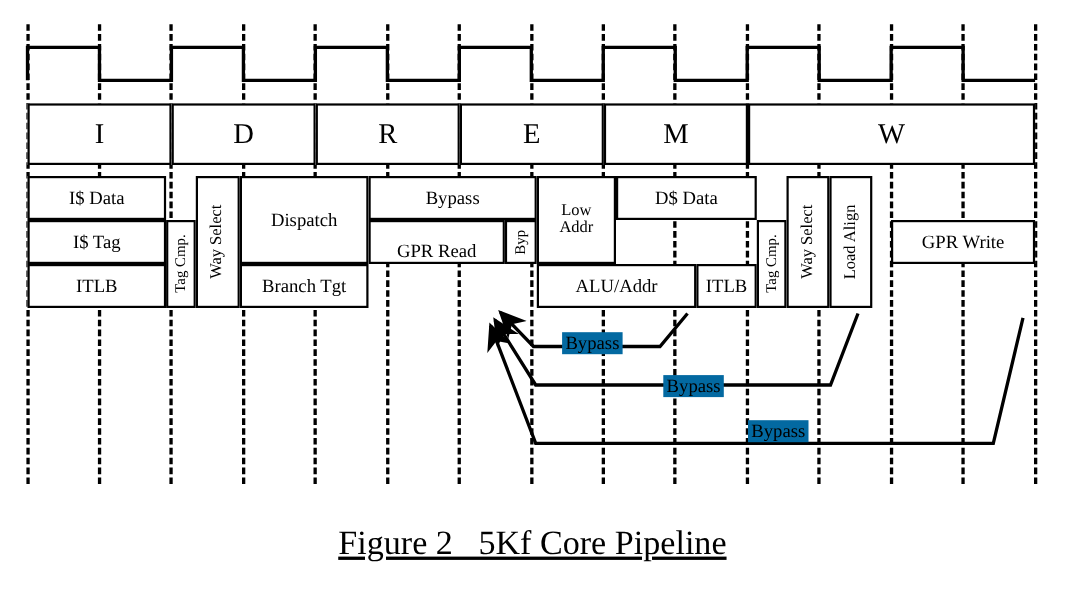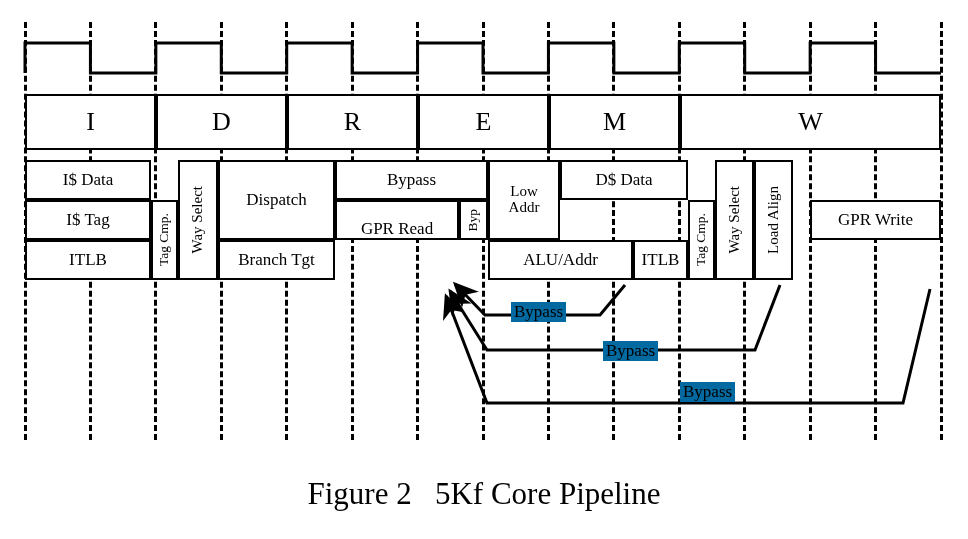--- a/index.html
+++ b/index.html
@@ -38,21 +38,21 @@
   
   #bypass{position:absolute;left:0;top:0;width:968px;height:539px;pointer-events:none;}
   .bplabel{
     position:absolute;font-size:17px;background:#0369a1;
     padding:0 3px;white-space:nowrap;
   }
 
   
   #caption{
     position:absolute;left:0;top:476px;width:968px;
-    text-align:center;font-size:31px;white-space:pre;
+    text-align:center;font-size:31px;white-space:pre;text-decoration:underline;
   }
 </style>
 </head>
 <body>
 
 <div id="stage">
 
   <div id="guides">
       <div class="guide" style="left: 23.5px;"></div>
       <div class="guide" style="left: 88.9286px;"></div>

